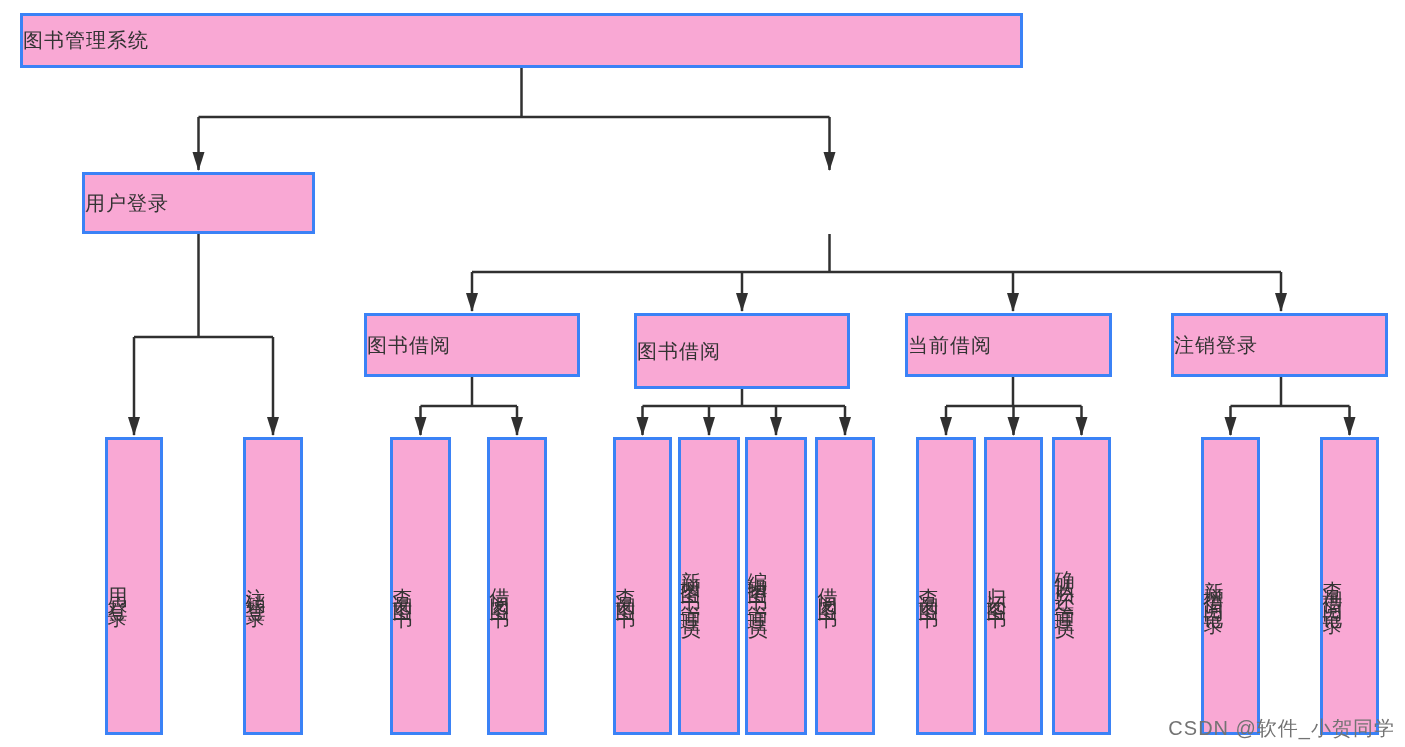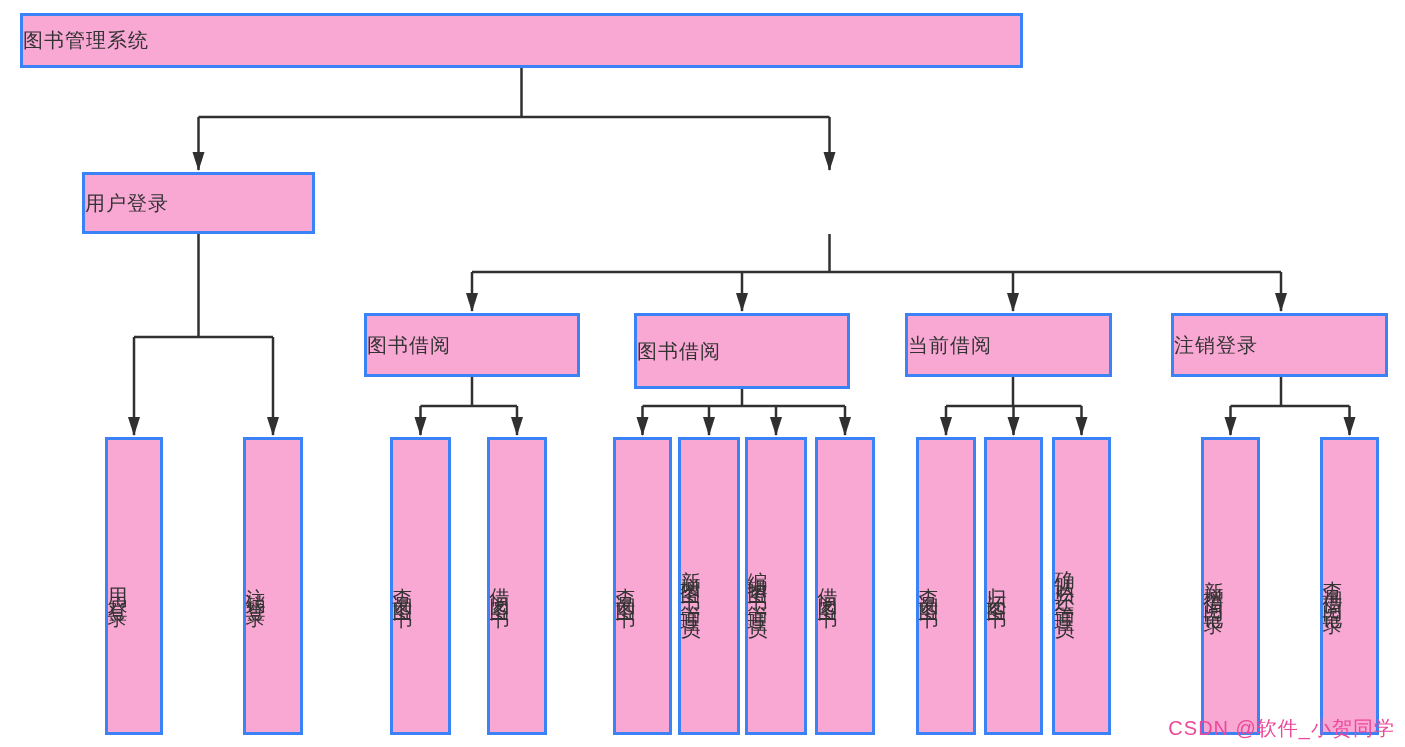--- a/index.html
+++ b/index.html
@@ -39,21 +39,21 @@
     font-size: 20px;
     letter-spacing: 7px;
     line-height: 1;
   }
   .watermark {
     position: absolute;
     right: 10px;
     bottom: 5px;
     font-size: 20px;
     letter-spacing: 1px;
-    color: #ec4899;
+    color: #737373;
     white-space: nowrap;
   }
 </style>
 </head>
 <body>
 
 <div class="stage">
 
   <svg class="wires" viewBox="0 0 1405 747" aria-hidden="true">
     <defs>

